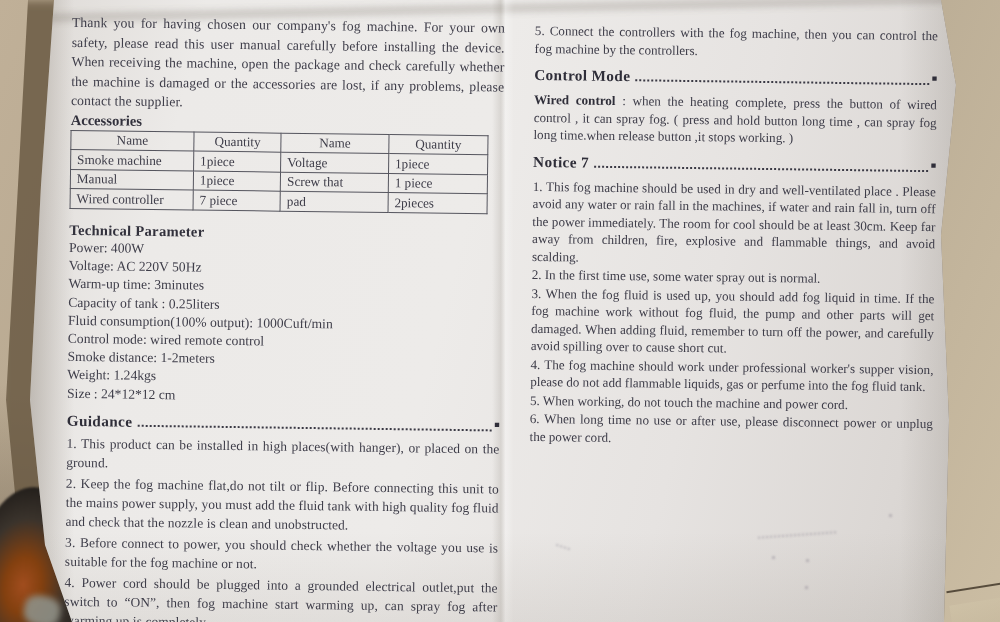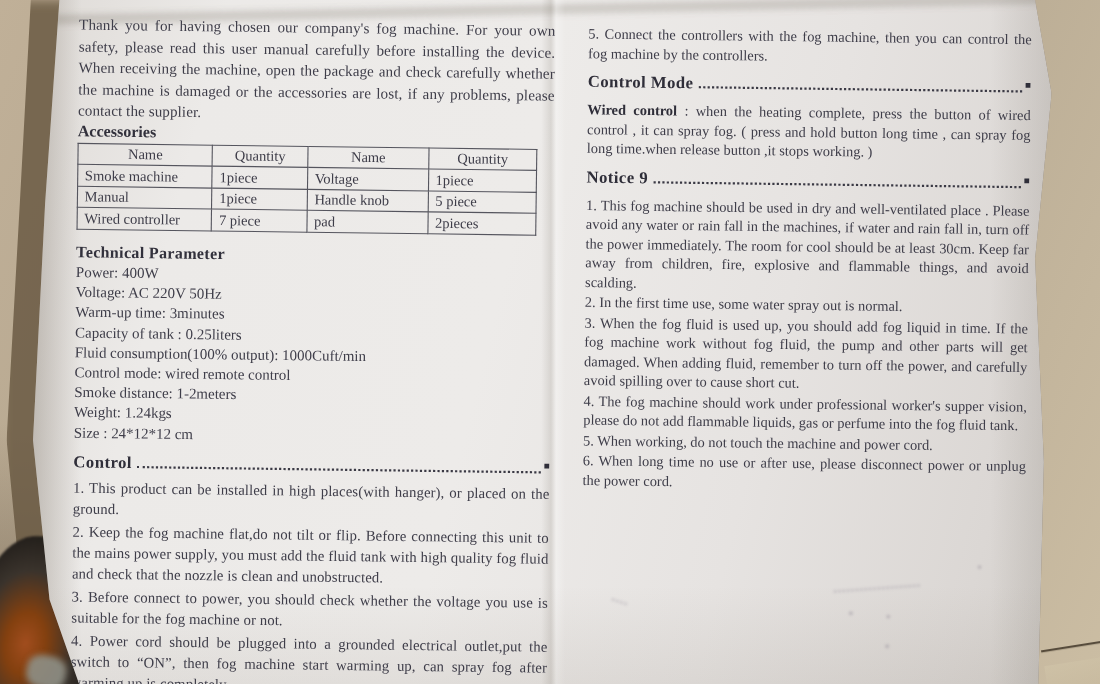--- a/index.html
+++ b/index.html
@@ -172,22 +172,22 @@
           </tr>
           <tr>
             <td>Smoke machine</td>
             <td>1piece</td>
             <td>Voltage</td>
             <td>1piece</td>
           </tr>
           <tr>
             <td>Manual</td>
             <td>1piece</td>
-            <td>Handle knob</td>
-            <td>5 piece</td>
+            <td>Screw that</td>
+            <td>1 piece</td>
           </tr>
           <tr>
             <td>Wired controller</td>
             <td>7 piece</td>
             <td>pad</td>
             <td>2pieces</td>
           </tr>
         </tbody>
           </table>
 
@@ -198,21 +198,21 @@
           <p class="tech-line">Warm-up time: 3minutes</p>
           <p class="tech-line">Capacity of tank : 0.25liters</p>
           <p class="tech-line">Fluid consumption(100% output): 1000Cuft/min</p>
           <p class="tech-line">Control mode: wired remote control</p>
           <p class="tech-line">Smoke distance: 1-2meters</p>
           <p class="tech-line">Weight: 1.24kgs</p>
           <p class="tech-line">Size : 24*12*12 cm</p>
         </div>
 
         <div class="dotted-head">
-          <span class="h-label">Control</span>
+          <span class="h-label">Guidance</span>
           <span class="leader"></span>
           <span class="marker">■</span>
         </div>
 
         <p class="g-item">1.  This product can be installed in high places(with hanger), or placed on the ground.</p>
         <p class="g-item">2.  Keep the fog machine flat,do not tilt or flip. Before connecting this unit to the mains power supply, you must add the fluid tank with high quality fog fluid and check that the nozzle is clean and unobstructed.</p>
         <p class="g-item">3.  Before connect to power, you should check whether the voltage you use is suitable for the fog machine or not.</p>
         <p class="g-item">4. Power cord should be plugged into a grounded electrical outlet,put the switch to “ON”, then fog machine start warming up, can spray fog after warming up is completely.</p>
       </div>
 
@@ -221,21 +221,21 @@
 
         <div class="dotted-head">
           <span class="h-label">Control Mode</span>
           <span class="leader"></span>
           <span class="marker">■</span>
         </div>
 
         <p class="r-par"><b>Wired control</b><span> : when the heating complete, press the button of wired control , it can spray fog. ( press and hold button long time , can spray fog long time.when release button ,it stops working. )</span></p>
 
         <div class="dotted-head">
-          <span class="h-label">Notice 9</span>
+          <span class="h-label">Notice 7</span>
           <span class="leader"></span>
           <span class="marker">■</span>
         </div>
 
         <p class="r-par notice-item">1. This fog machine should be used in dry and well-ventilated place . Please avoid any water or rain fall in the machines, if water and rain fall in, turn off the power immediately. The room for cool should be at least 30cm. Keep far away from children, fire, explosive and flammable things, and avoid scalding.</p>
         <p class="r-par notice-item">2. In the first time use, some water spray out is normal.</p>
         <p class="r-par notice-item">3. When the fog fluid is used up, you should add fog liquid in time. If the fog machine work without fog fluid, the pump and other parts will get damaged. When adding fluid, remember to turn off the power, and carefully avoid spilling over to cause short cut.</p>
         <p class="r-par notice-item">4. The fog machine should work under professional worker's supper vision, please do not add flammable liquids, gas or perfume into the fog fluid tank.</p>
         <p class="r-par notice-item">5. When working, do not touch the machine and power cord.</p>
         <p class="r-par notice-item">6. When long time no use or after use, please disconnect power or unplug the power cord.</p>

